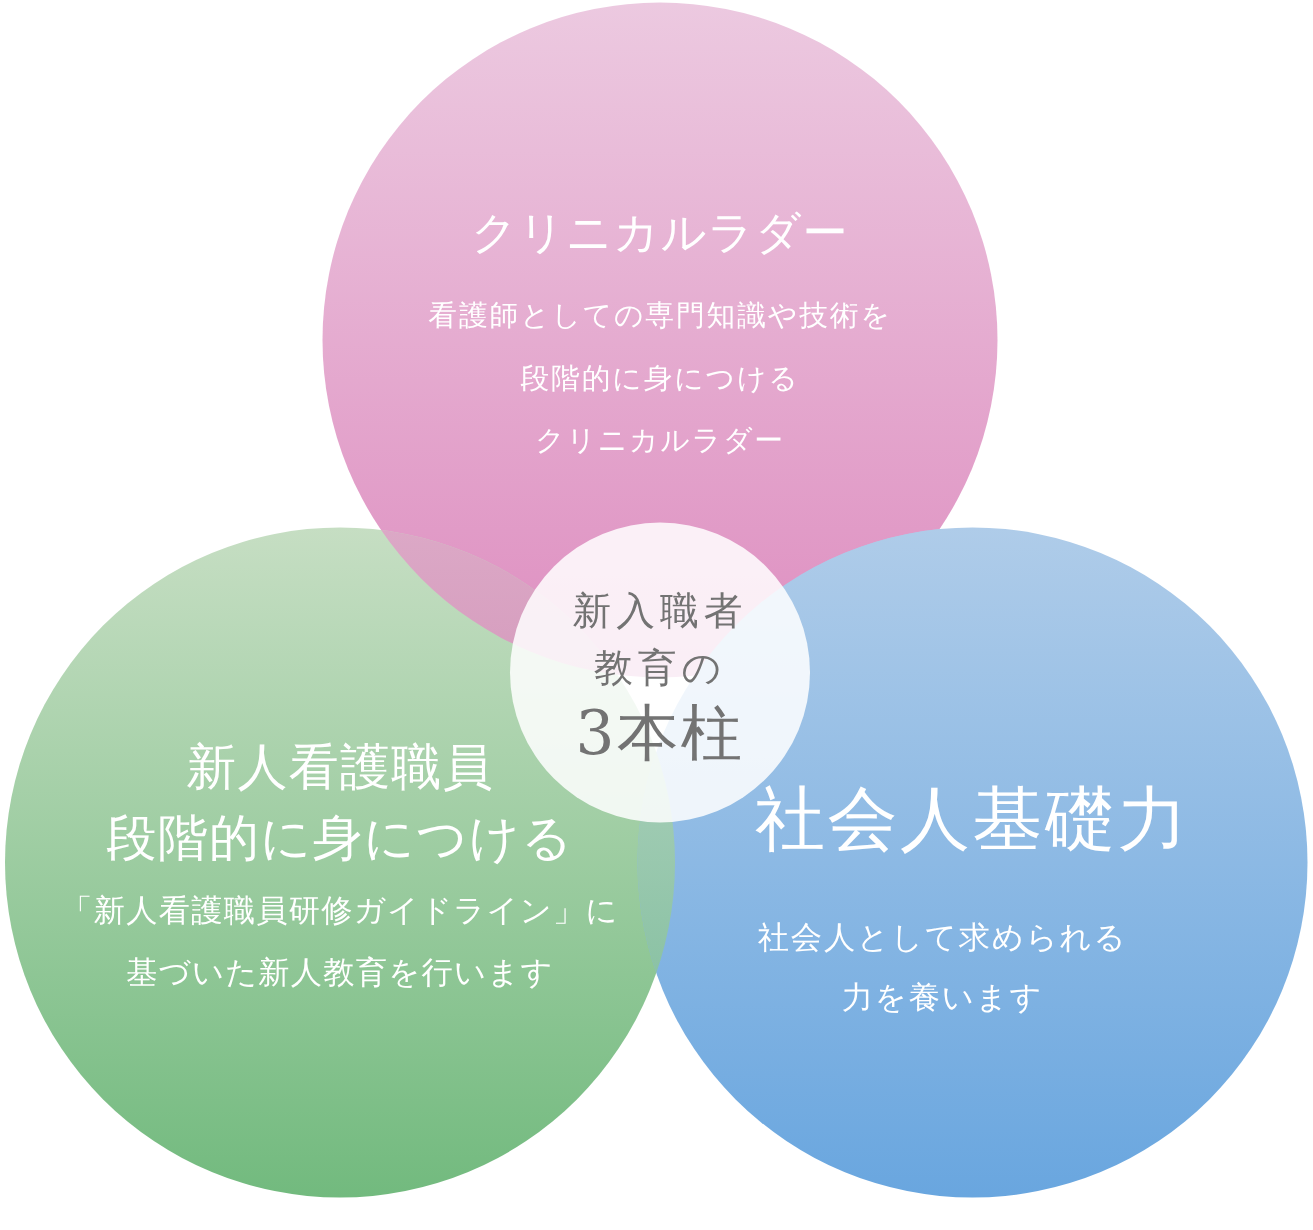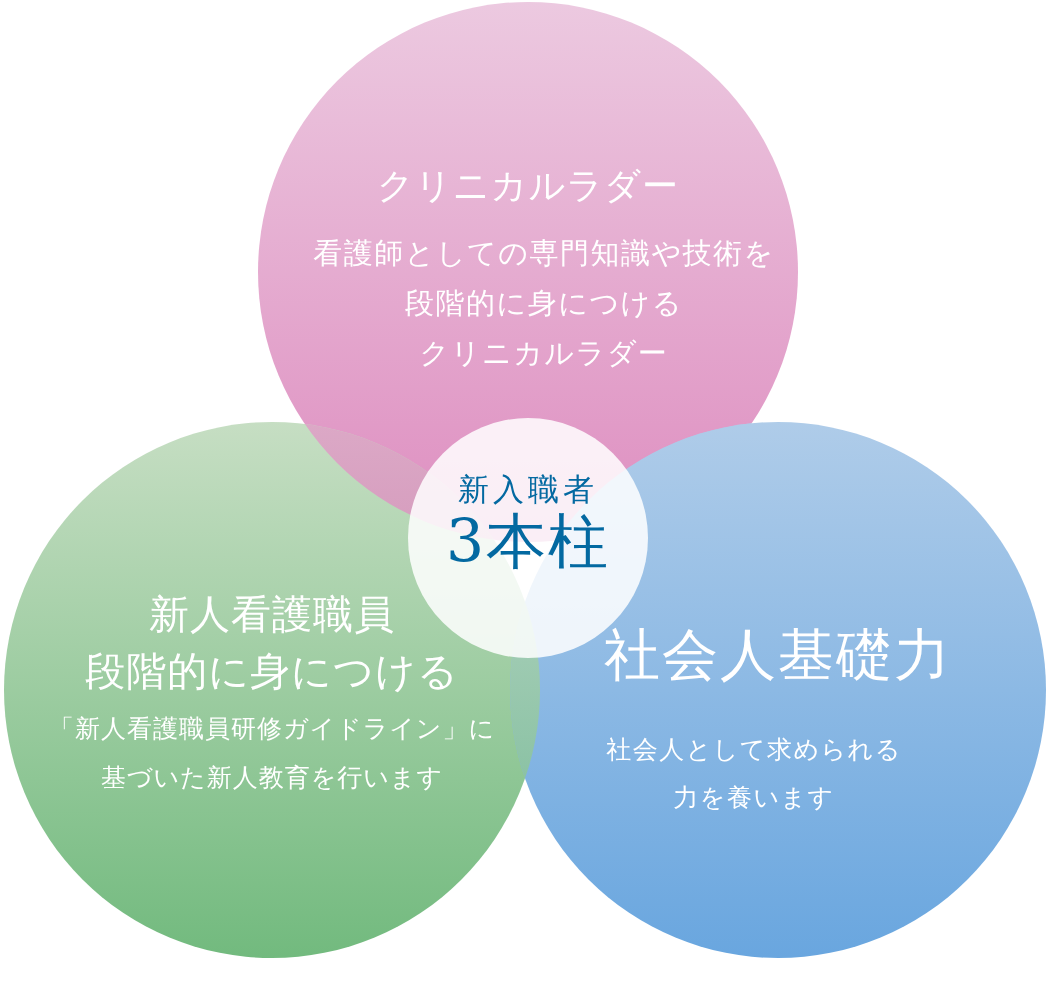--- a/index.html
+++ b/index.html
@@ -62,40 +62,40 @@
   .textblock {
     position: absolute;
     text-align: center;
     color: #ffffff;
   }
   .serif-title {
     font-family: "DejaVu Serif", "Liberation Serif", serif;
     font-weight: 400;
   }
   .pink-title  { left: 258px; top: 162px; width: 540px; font-size: 36px; letter-spacing: 1px; }
-  .pink-body   { left: 274px; top: 228px; width: 540px; font-size: 29px;
+  .pink-body   { left: 258px; top: 228px; width: 540px; font-size: 23px;
                  line-height: 50px; letter-spacing: 1.5px; }
   .green-title { left: 2px;   top: 586px; width: 540px; font-size: 40px;
                  line-height: 57px; letter-spacing: 1px; }
   .green-body  { left: 2px;   top: 704px; width: 540px; font-size: 25px;
                  line-height: 49px; letter-spacing: 1px; }
   .blue-title  { left: 508px; top: 618px; width: 540px; font-size: 56px; letter-spacing: 2px; }
   .blue-body   { left: 484px; top: 726px; width: 540px; font-size: 25px;
                  line-height: 48px; letter-spacing: 1.5px; }
 
   .center-text {
     position: absolute;
     left: 408px; top: 466px;
     width: 240px;
     text-align: center;
-    color: #0369a1;
+    color: #737373;
     font-family: "DejaVu Serif", "Liberation Serif", serif;
   }
   .center-line-sm { font-size: 31px; line-height: 46px; letter-spacing: 4px; }
-  .center-line-lg { font-size: 60px; line-height: 58px; letter-spacing: 2px; }
+  .center-line-lg { font-size: 49px; line-height: 58px; letter-spacing: 2px; }
 </style>
 </head>
 <body>
 
 <div class="stage">
 
   <div class="circle pink-base"></div>
   <div class="circle green-base"></div>
   <div class="circle blue-base"></div>
 
@@ -128,16 +128,17 @@
   </div>
 
   <div class="textblock serif-title blue-title">社会人基礎力</div>
   <div class="textblock blue-body">
     <div>社会人として求められる</div>
     <div>力を養います</div>
   </div>
 
   <div class="center-text">
     <div class="center-line-sm">新入職者</div>
+    <div class="center-line-sm">教育の</div>
     <div class="center-line-lg">3本柱</div>
   </div>
 
 </div>
 
 </body></html>

